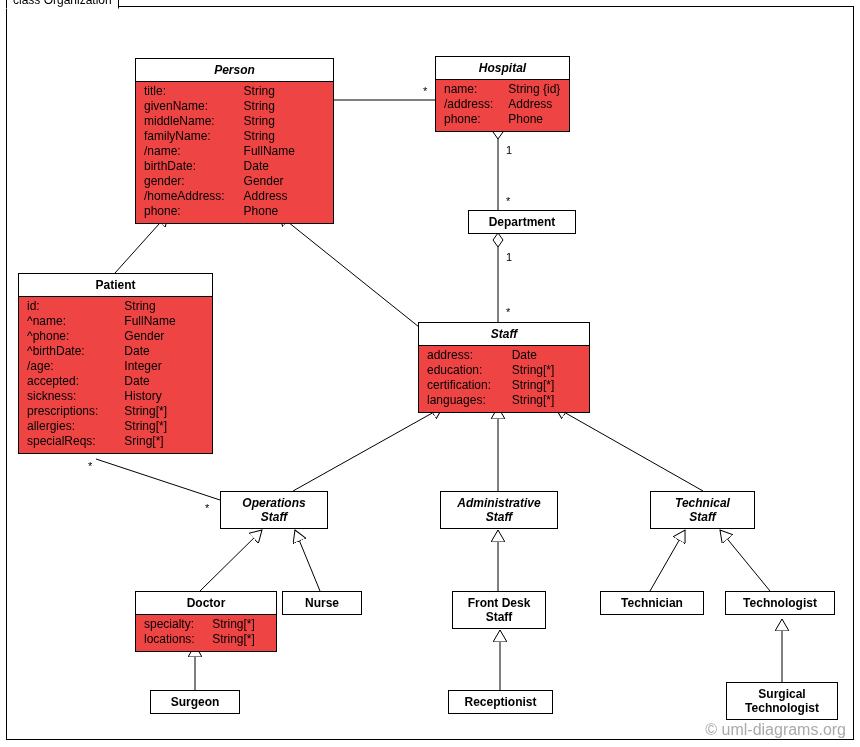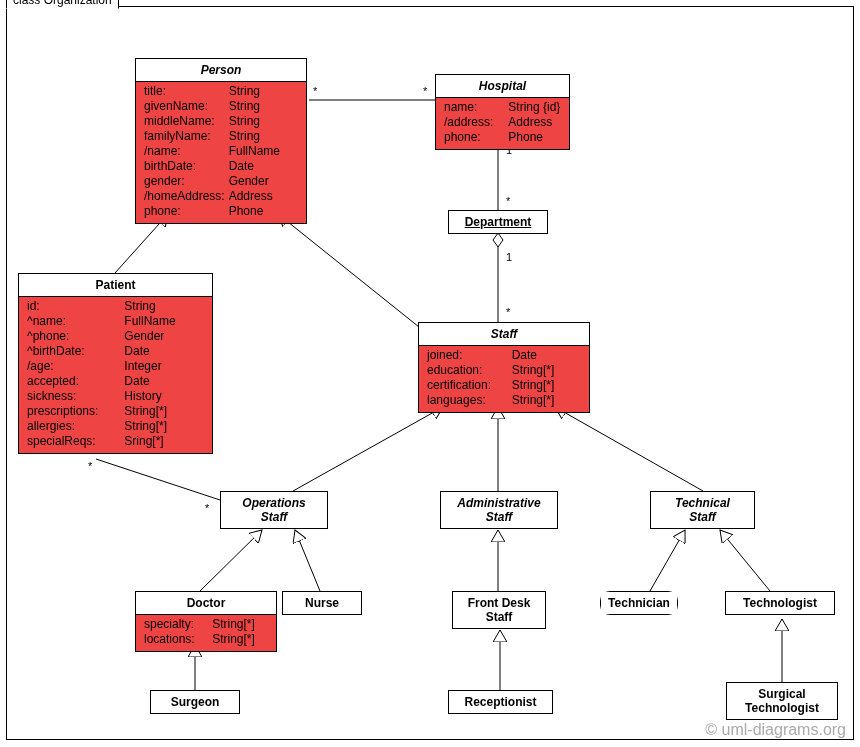--- a/index.html
+++ b/index.html
@@ -139,21 +139,21 @@
 
     <line x1="782" y1="682" x2="782" y2="619" stroke="#000" stroke-width="1" marker-end="url(#tri)"></line>
 
     <line x1="220" y1="500" x2="96" y2="459" stroke="#000" stroke-width="1"></line>
   </svg>
 
   <div class="frame">
     <div class="frame-tab">class Organization</div>
   </div>
 
-  <div class="box" style="left:135px; top:58px; width:172px;">
+  <div class="box" style="left:135px; top:58px; width:199px;">
     <div class="title">Person</div>
     <div class="attrs">
         <div class="row">
           <span class="k">title:</span>
           <span class="v">String</span>
         </div>
         <div class="row">
           <span class="k">givenName:</span>
           <span class="v">String</span>
         </div>
@@ -181,39 +181,39 @@
           <span class="k">/homeAddress:</span>
           <span class="v">Address</span>
         </div>
         <div class="row">
           <span class="k">phone:</span>
           <span class="v">Phone</span>
         </div>
       </div>
   </div>
 
-  <div class="box" style="left:435px; top:74px; width:135px;">
+  <div class="box" style="left:435px; top:56px; width:135px;">
     <div class="title">Hospital</div>
     <div class="attrs">
         <div class="row">
           <span class="k">name:</span>
           <span class="v">String {id}</span>
         </div>
         <div class="row">
           <span class="k">/address:</span>
           <span class="v">Address</span>
         </div>
         <div class="row">
           <span class="k">phone:</span>
           <span class="v">Phone</span>
         </div>
       </div>
   </div>
 
-  <div class="box simple" style="left:448px; top:210px; width:100px;text-decoration:underline;">
+  <div class="box simple" style="left:468px; top:210px; width:108px;">
     <div class="title" style="font-style:normal;">Department</div>
   </div>
 
   <div class="box" style="left:18px; top:273px; width:195px;">
     <div class="title" style="font-style:normal;">Patient</div>
     <div class="attrs">
         <div class="row">
           <span class="k">id:</span>
           <span class="v">String</span>
         </div>
@@ -253,21 +253,21 @@
           <span class="k">specialReqs:</span>
           <span class="v">Sring[*]</span>
         </div>
       </div>
   </div>
 
   <div class="box" style="left:418px; top:322px; width:172px;">
     <div class="title">Staff</div>
     <div class="attrs">
         <div class="row">
-          <span class="k">joined:</span>
+          <span class="k">address:</span>
           <span class="v">Date</span>
         </div>
         <div class="row">
           <span class="k">education:</span>
           <span class="v">String[*]</span>
         </div>
         <div class="row">
           <span class="k">certification:</span>
           <span class="v">String[*]</span>
         </div>
@@ -317,21 +317,21 @@
     <div class="title" style="font-style:normal;">Nurse</div>
   </div>
 
   <div class="box simple" style="left:452px; top:591px; width:94px;">
     <div class="title" style="font-style:normal;">
       <span>Front Desk</span><br>
       <span>Staff</span>
     </div>
   </div>
 
-  <div class="box simple" style="left:600px; top:591px; width:78px;border-radius:10px;">
+  <div class="box simple" style="left:600px; top:591px; width:104px;">
     <div class="title" style="font-style:normal;">Technician</div>
   </div>
 
   <div class="box simple" style="left:725px; top:591px; width:110px;">
     <div class="title" style="font-style:normal;">Technologist</div>
   </div>
 
   <div class="box simple" style="left:150px; top:690px; width:90px;">
     <div class="title" style="font-style:normal;">Surgeon</div>
   </div>

